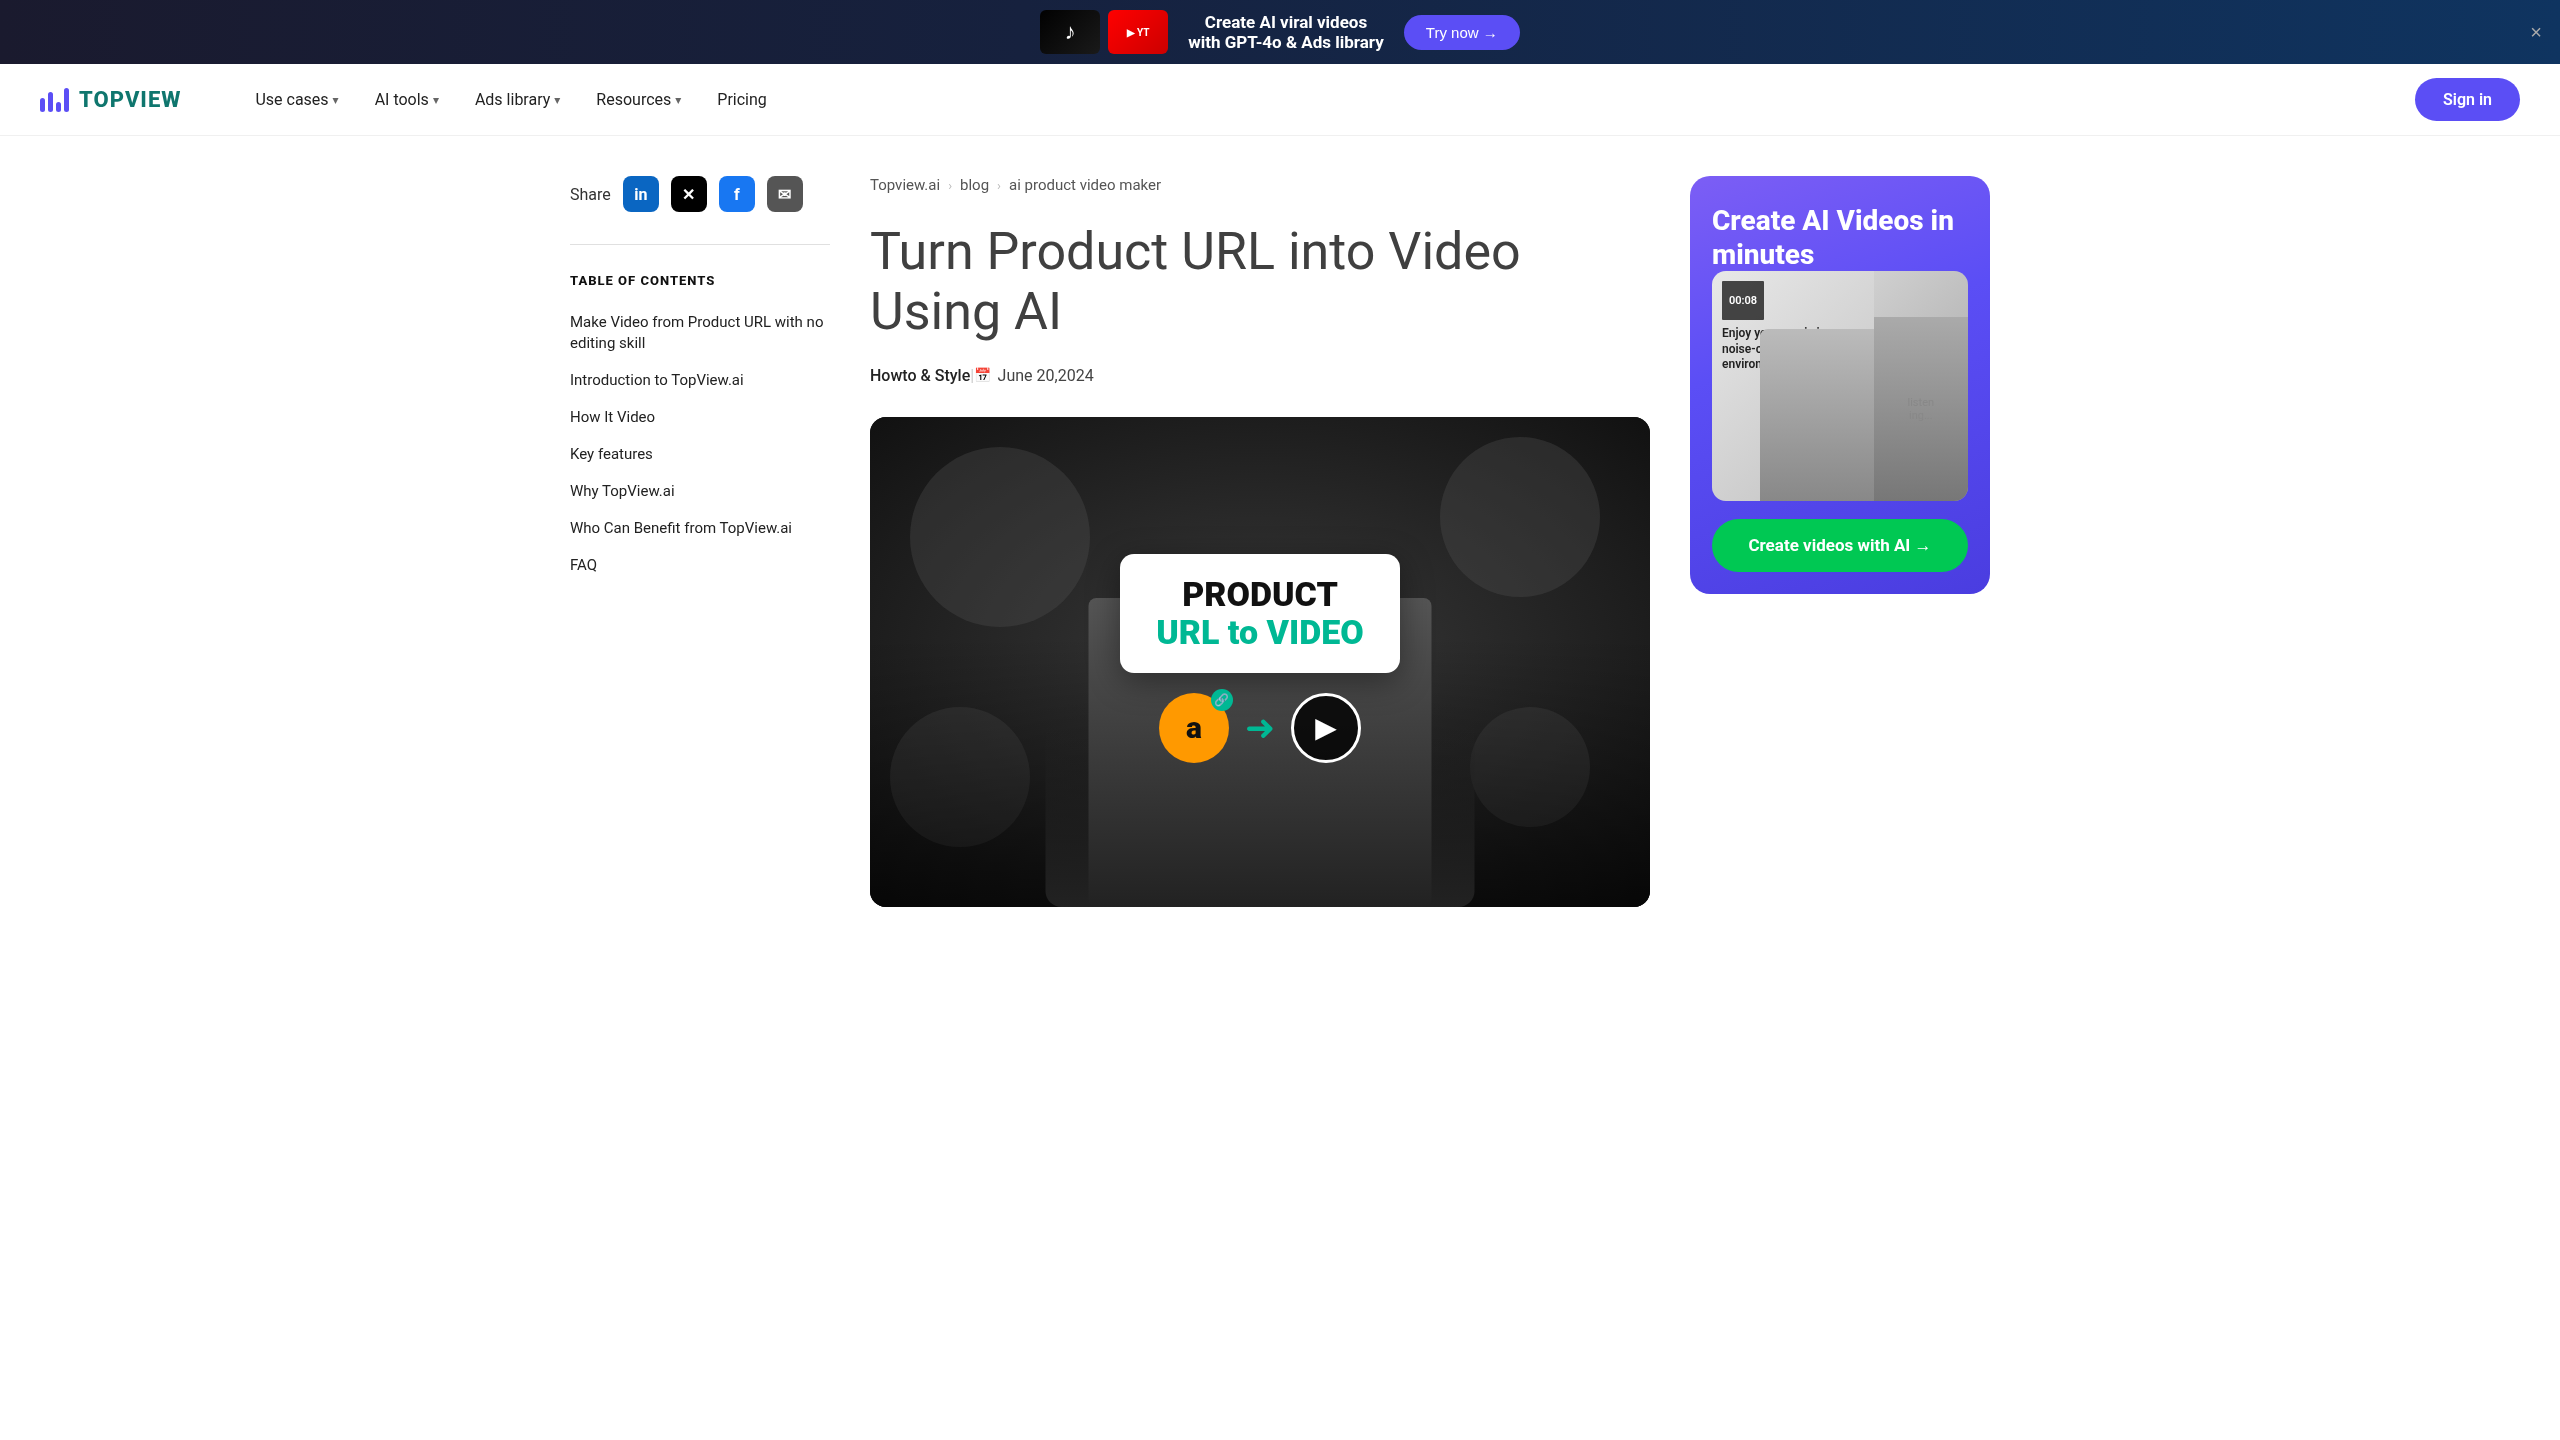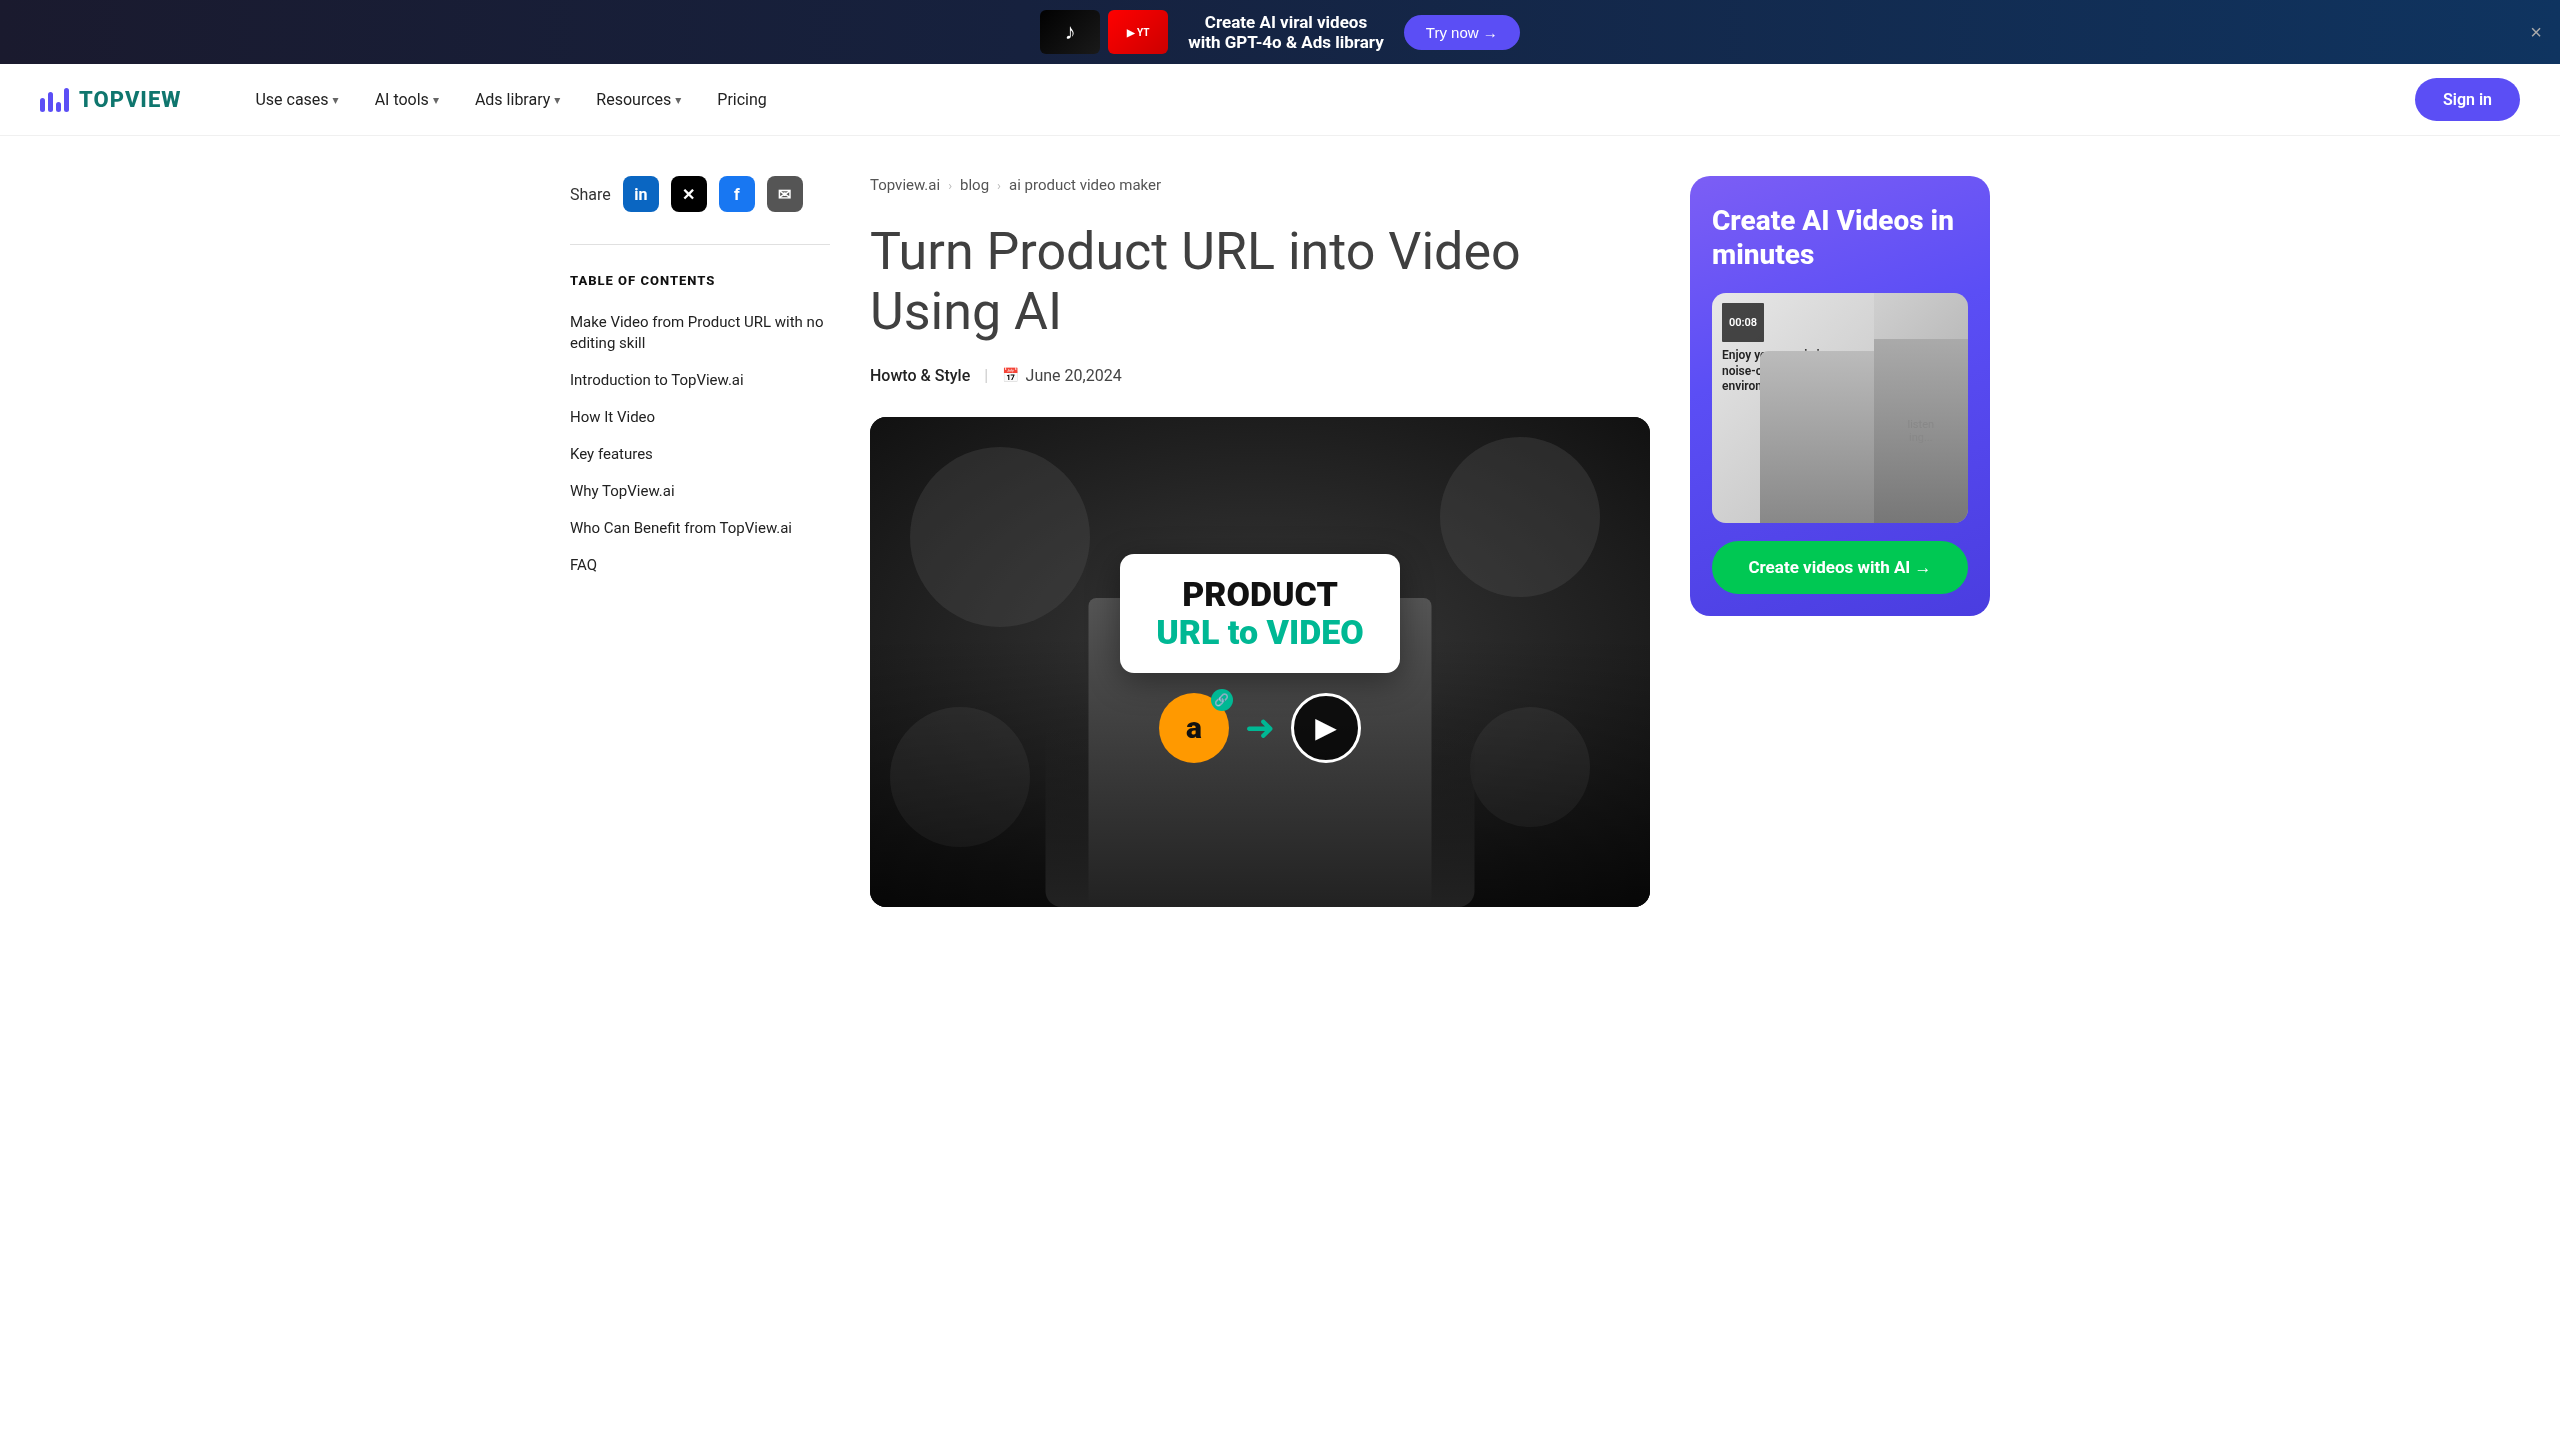--- a/index.html
+++ b/index.html
@@ -210,21 +210,20 @@
       font-size: 52px;
       font-weight: 400;
       line-height: 1.15;
       color: #404040;
       margin-bottom: 24px;
       max-width: 760px;
     }
     .article-meta {
       display: flex;
       align-items: center;
-      gap: 14px;
       font-size: 16px;
       color: #444;
       margin-bottom: 32px;
     }
     .meta-category {
       color: #222;
       font-weight: 500;
     }
     .meta-sep { color: #ccc; }
     .meta-date-row {
@@ -340,21 +339,20 @@
       border-radius: 20px;
       padding: 28px 22px 22px;
       color: white;
       position: sticky;
       top: 20px;
     }
     .cta-title {
       font-size: 28px;
       font-weight: 800;
       line-height: 1.2;
-      margin-bottom: 22px;
     }
     .cta-video-preview {
       background: rgba(255,255,255,0.12);
       border-radius: 14px;
       overflow: hidden;
       margin-bottom: 18px;
       height: 230px;
       position: relative;
       display: flex;
     }

